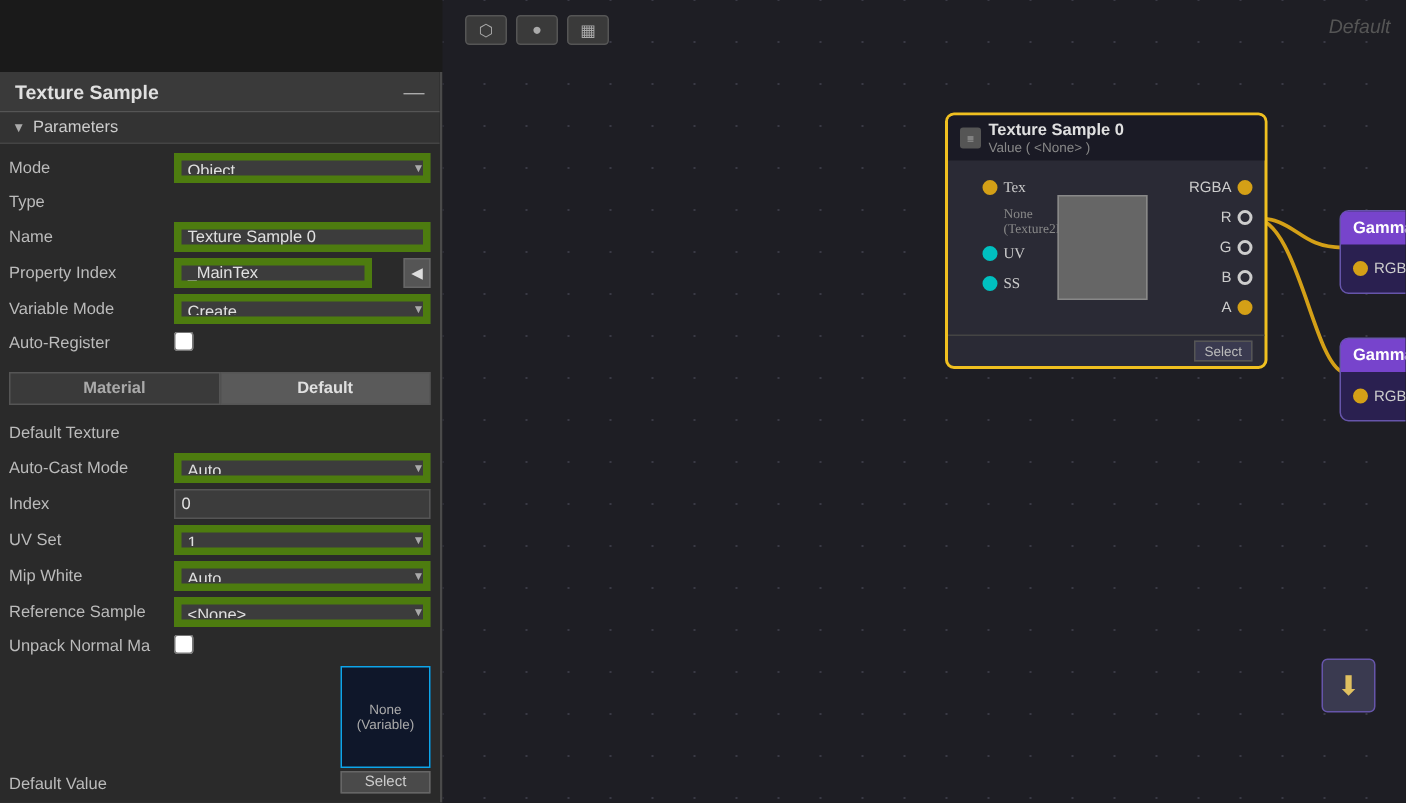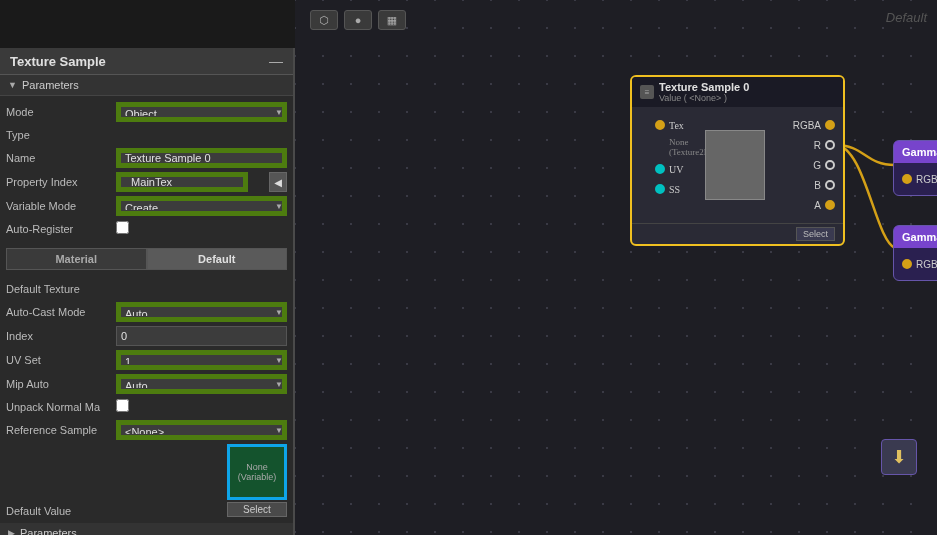--- a/index.html
+++ b/index.html
@@ -171,24 +171,24 @@
     }
     .mat-btn.inactive {
       background: #3a3a3a;
       color: #aaa;
     }
     .mat-btn.active {
       background: #5a5a5a;
       color: #e0e0e0;
     }
     .texture-preview {
-      background: #14532d;
-      border: 3px solid #0ea5e9;
+      background: #0f172a;
+      border: 1px solid #0ea5e9;
       width: 60px;
-      height: 56px;
+      height: 68px;
       display: flex;
       align-items: center;
       justify-content: center;
       flex-direction: column;
       color: #aaa;
       font-size: 10px;
       margin-left: auto;
       margin-right: 0;
     }
     .texture-preview-text {
@@ -536,45 +536,45 @@
       <div class="prop-value">
         <div class="select-wrap">
           <select>
             <option>1</option>
           </select>
         </div>
       </div>
     </div>
 
     <div class="prop-row">
-      <span class="prop-label">Mip Auto</span>
+      <span class="prop-label">Mip White</span>
       <div class="prop-value">
         <div class="select-wrap">
           <select>
             <option>Auto</option>
           </select>
         </div>
       </div>
     </div>
 
     <div class="prop-row">
-      <span class="prop-label">Unpack Normal Ma</span>
-      <div class="prop-value">
-        <input type="checkbox" style="">
-      </div>
-    </div>
-
-    <div class="prop-row">
       <span class="prop-label">Reference Sample</span>
       <div class="prop-value">
         <div class="select-wrap">
           <select>
             <option>&lt;None&gt;</option>
           </select>
         </div>
+      </div>
+    </div>
+
+    <div class="prop-row">
+      <span class="prop-label">Unpack Normal Ma</span>
+      <div class="prop-value">
+        <input type="checkbox" style="">
       </div>
     </div>
 
     <div class="default-value-row">
       <span class="prop-label">Default Value</span>
       <div class="default-value-preview-wrap">
         <div class="texture-preview">
           <span class="texture-preview-text">None</span>
           <span class="texture-preview-text">(Variable)</span>
         </div>

